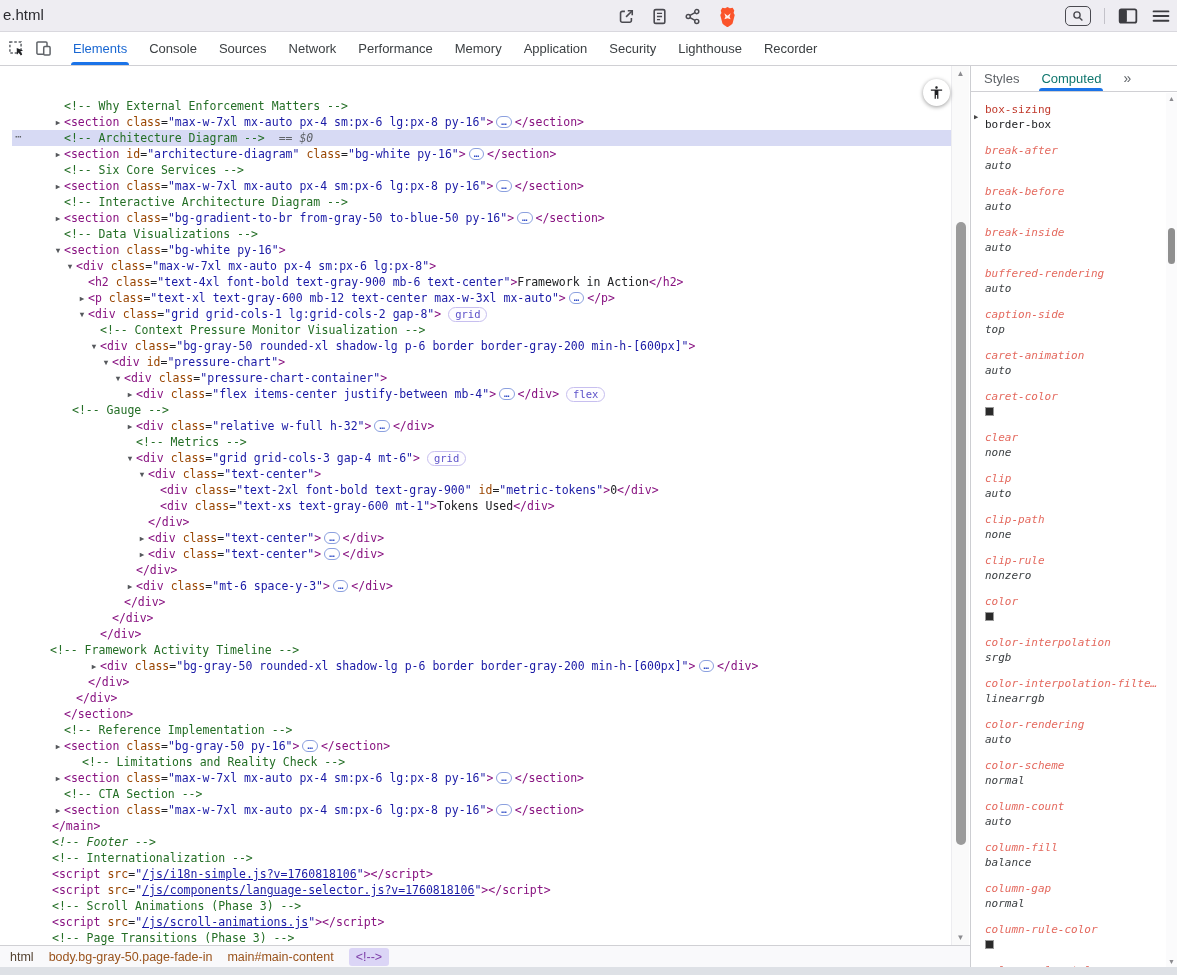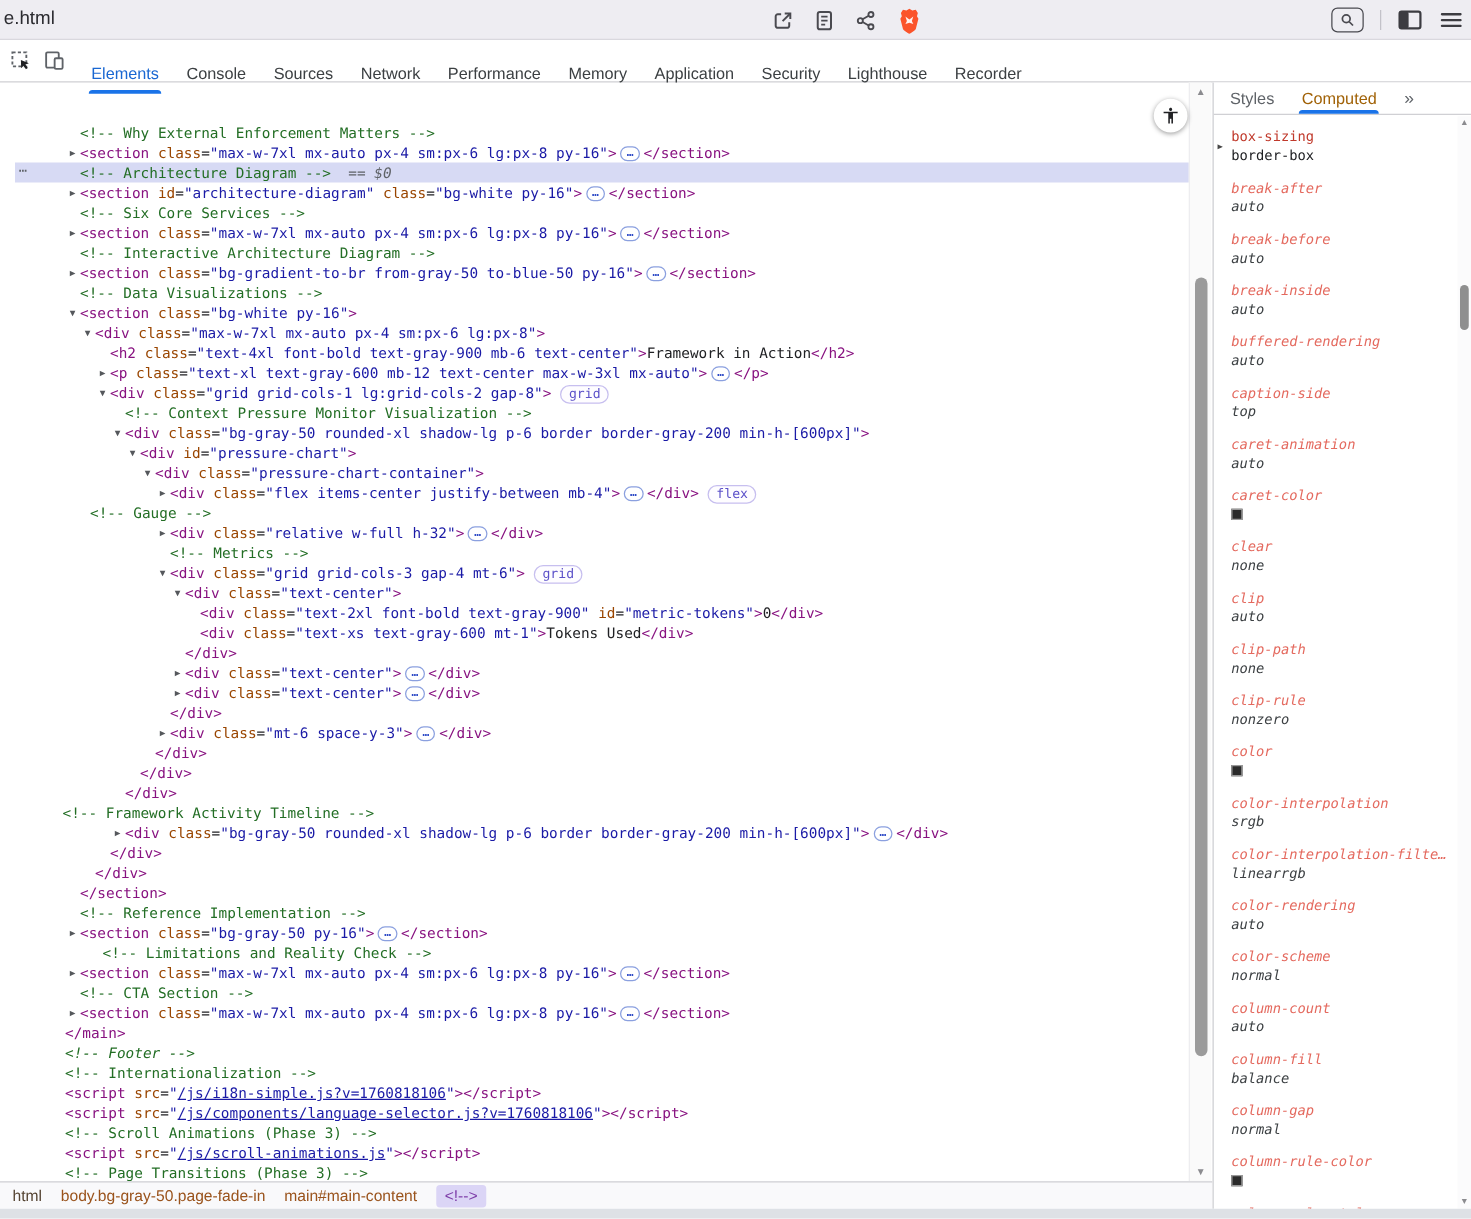--- a/index.html
+++ b/index.html
@@ -14,21 +14,21 @@
   .bar-icons-right { position:absolute; right:6px; top:0; height:32px; display:flex; align-items:center; gap:13px; }
   .bar-btn { display:flex; align-items:center; justify-content:center; }
   .vdiv { width:1px; height:16px; background:#c3c2c9; }
   .find-pill { width:26px; height:20px; border:1.5px solid #4a4a50; border-radius:5px;
     display:flex; align-items:center; justify-content:center; }
 
   
   .dt-toolbar { position:absolute; top:32px; left:0; width:1177px; height:34px; background:#ffffff;
     border-bottom:1px solid #d0d0d4; display:flex; align-items:stretch; }
   .dt-left-icons { display:flex; align-items:center; gap:10px; padding:0 10px 0 8px; }
-  .dt-tabs { display:flex; align-items:center;margin-top:20px; }
+  .dt-tabs { display:flex; align-items:flex-end;margin-top:20px; }
   .dt-tab { padding:0 11px; line-height:33px; font-size:13px; color:#3c4043; position:relative; white-space:nowrap; }
   .dt-tab.active { color:#1967d2; }
   .dt-tab.active::after { content:""; position:absolute; left:9px; right:9px; bottom:0; height:3px;
     background:#1a73e8; border-radius:3px 3px 0 0; }
   .dt-right { position:absolute; right:10px; top:32px; height:34px; display:flex; align-items:center; gap:16px; }
   .warn-wrap { display:flex; align-items:center; gap:4px; padding-right:6px; border-right:1px solid #e0e0e3; }
   .warn-tri { width:0; height:0; border-left:7px solid transparent; border-right:7px solid transparent;
     border-bottom:12px solid #e8710a; position:relative; }
   .warn-tri::after { content:"!"; position:absolute; left:-1.5px; top:2px; color:#fff; font-size:8px; font-weight:bold; }
   .warn-count { font-size:12px; color:#5f6368; }
@@ -73,21 +73,21 @@
   .crumb.sel { background:#dbd5f6; color:#7d3da8; padding:2px 7px; border-radius:3px; }
 
   .bottom-strip { position:absolute; left:0; top:967px; width:1177px; height:8px; background:#dee1e6; }
 
   
   .rpanel { position:absolute; top:66px; left:970px; width:207px; height:901px; background:#fff;
     border-left:1px solid #cdced2; }
   .rtabs { height:26px; border-bottom:1px solid #d0d0d4; display:flex; align-items:stretch; gap:22px;
     padding-left:13px; font-size:13px; color:#5f6368; }
   .rtab { line-height:25px; position:relative; white-space:nowrap; }
-  .rtab.active { color:#a16207; }
+  .rtab.active { color:#0f766e; }
   .rtab.active::after { content:""; position:absolute; left:-2px; right:-2px; bottom:0; height:3px;
     background:#1a73e8; border-radius:3px 3px 0 0; }
   .more-tabs { order:1; line-height:25px; color:#5f6368; font-size:14px; }
   .clist { position:absolute; top:27px; left:0; width:196px; bottom:0; overflow:hidden;
     padding:9px 0 0 14px; font-family:"DejaVu Sans Mono",monospace; font-size:11px; }
   .citem { margin-bottom:10px; position:relative; }
   .cname { color:#e4695e; font-style:italic; line-height:15px; white-space:nowrap; overflow:hidden; }
   .cvalue { color:#3c4043; font-style:italic; line-height:16px; }
   .citem.applied .cname { color:#c0392b; font-style:normal; }
   .citem.applied .cvalue { color:#202124; font-style:normal; }

